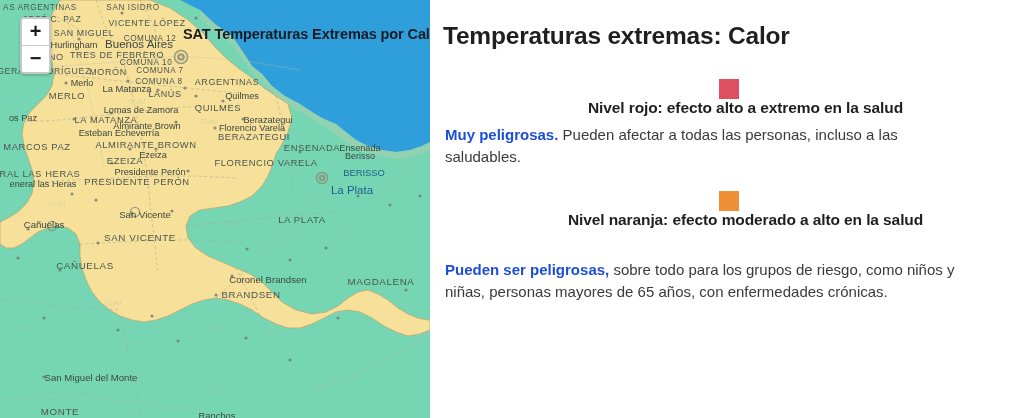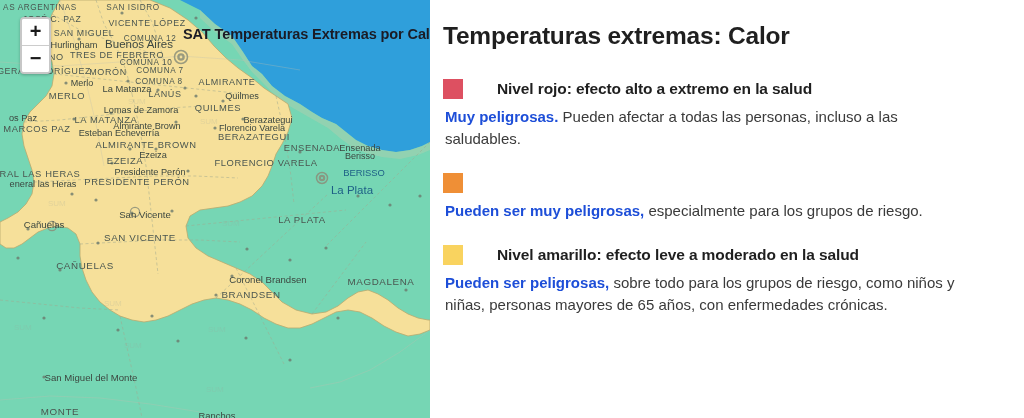--- a/index.html
+++ b/index.html
@@ -124,20 +124,21 @@
     margin: 4px 0 0 0;
     letter-spacing: -0.2px;
     font-family: "Liberation Sans", sans-serif;
   }
   .level-block { margin-top: 0; }
   #levels { margin-top: 29px; }
   .level-head {
     display: flex;
     align-items: center;
     margin-bottom: 7px;
+    flex-direction: column;
   }
   .swatch {
     width: 20px;
     height: 20px;
     flex: 0 0 20px;
     display: block;
   }
   .level-head-text {
     margin-left: 34px;
     font-size: 15.5px;
@@ -310,33 +311,33 @@
         <div class="mlabel city" style="left: 74px; top: 45px; font-size: 9.2px;">Hurlingham</div>
         <div class="mlabel city" style="left: 139px; top: 44px; font-size: 11.5px;">Buenos Aires</div>
         <div class="mlabel caps" style="left: 53px; top: 57px; font-size: 9.2px;">ENO</div>
         <div class="mlabel caps" style="left: 117px; top: 55px; font-size: 9px;">TRES DE FEBRERO</div>
         <div class="mlabel caps" style="left: 146px; top: 62px; font-size: 8.2px;">COMUNA 10</div>
         <div class="mlabel caps" style="left: 44px; top: 71px; font-size: 8.8px;">GERAL RODRÍGUEZ</div>
         <div class="mlabel caps" style="left: 108px; top: 72px; font-size: 9px;">MORÓN</div>
         <div class="mlabel caps" style="left: 160px; top: 70px; font-size: 8.2px;">COMUNA 7</div>
         <div class="mlabel city" style="left: 82px; top: 83px; font-size: 9px;">Merlo</div>
         <div class="mlabel caps" style="left: 159px; top: 81px; font-size: 8.2px;">COMUNA 8</div>
-        <div class="mlabel caps" style="left: 227px; top: 82px; font-size: 9px;">ALMIRANTE</div>
+        <div class="mlabel caps" style="left: 227px; top: 82px; font-size: 9px;">ARGENTINAS</div>
         <div class="mlabel city" style="left: 127px; top: 88px; font-size: 9.4px;">La Matanza</div>
         <div class="mlabel caps" style="left: 165px; top: 94px; font-size: 9px;">LANÚS</div>
         <div class="mlabel caps" style="left: 67px; top: 95px; font-size: 9.4px;">MERLO</div>
         <div class="mlabel city" style="left: 242px; top: 96px; font-size: 9.2px;">Quilmes</div>
         <div class="mlabel caps" style="left: 218px; top: 107px; font-size: 9.4px;">QUILMES</div>
         <div class="mlabel city" style="left: 141px; top: 110px; font-size: 9.2px; text-align: right;">Lomas de Zamora</div>
         <div class="mlabel caps" style="left: 106px; top: 119px; font-size: 9.4px;">LA MATANZA</div>
         <div class="mlabel city" style="left: 23px; top: 118px; font-size: 9.2px;">os Paz</div>
         <div class="mlabel city" style="left: 268px; top: 120px; font-size: 9.2px;">Berazategui</div>
         <div class="mlabel city" style="left: 147px; top: 126px; font-size: 9.2px;">Almirante Brown</div>
         <div class="mlabel city" style="left: 252px; top: 128px; font-size: 9.2px;">Florencio Varela</div>
-        <div class="mlabel caps" style="left: 37px; top: 128px; font-size: 9.4px;">MARCOS PAZ</div>
+        <div class="mlabel caps" style="left: 37px; top: 146px; font-size: 9.4px;">MARCOS PAZ</div>
         <div class="mlabel city" style="left: 119px; top: 133px; font-size: 9.2px;">Esteban Echeverría</div>
         <div class="mlabel caps" style="left: 254px; top: 136px; font-size: 9.4px;">BERAZATEGUI</div>
         <div class="mlabel caps" style="left: 146px; top: 144px; font-size: 9.4px;">ALMIRANTE BROWN</div>
         <div class="mlabel caps" style="left: 312px; top: 147px; font-size: 9.4px;">ENSENADA</div>
         <div class="mlabel city" style="left: 360px; top: 148px; font-size: 9.2px;">Ensenada</div>
         <div class="mlabel city" style="left: 153px; top: 155px; font-size: 9.2px;">Ezeiza</div>
         <div class="mlabel city" style="left: 360px; top: 156px; font-size: 9px;">Berisso</div>
         <div class="mlabel caps" style="left: 125px; top: 160px; font-size: 9.4px;">EZEIZA</div>
         <div class="mlabel caps" style="left: 266px; top: 162px; font-size: 9.4px;">FLORENCIO VARELA</div>
         <div class="mlabel city" style="left: 150px; top: 172px; font-size: 9.2px;">Presidente Perón</div>
@@ -374,26 +375,22 @@
           <div class="level-head">
             <span class="swatch" style="background: rgb(221, 80, 97);"></span>
             <span class="level-head-text">Nivel rojo: efecto alto a extremo en la salud</span>
           </div>
           <p class="level-desc"><b>Muy peligrosas.</b><span> Pueden afectar a todas las personas, incluso a las saludables.</span></p>
         </div>
         <div class="gap-lg"></div>
         <div class="level-block">
           <div class="level-head">
             <span class="swatch" style="background: rgb(239, 143, 54);"></span>
+            <span class="level-head-text">Nivel naranja: efecto moderado a alto en la salud</span>
           </div>
-          <p class="level-desc"><b>Pueden ser muy peligrosas,</b><span> especialmente para los grupos de riesgo.</span></p>
         </div>
         <div class="gap-lg"></div>
         <div class="level-block">
-          <div class="level-head">
-            <span class="swatch" style="background: rgb(249, 211, 95);"></span>
-            <span class="level-head-text">Nivel amarillo: efecto leve a moderado en la salud</span>
-          </div>
           <p class="level-desc"><b>Pueden ser peligrosas,</b><span> sobre todo para los grupos de riesgo, como niños y niñas, personas mayores de 65 años, con enfermedades crónicas.</span></p>
         </div>
       </div>
   </div>
 </div>
 
 </body></html>

